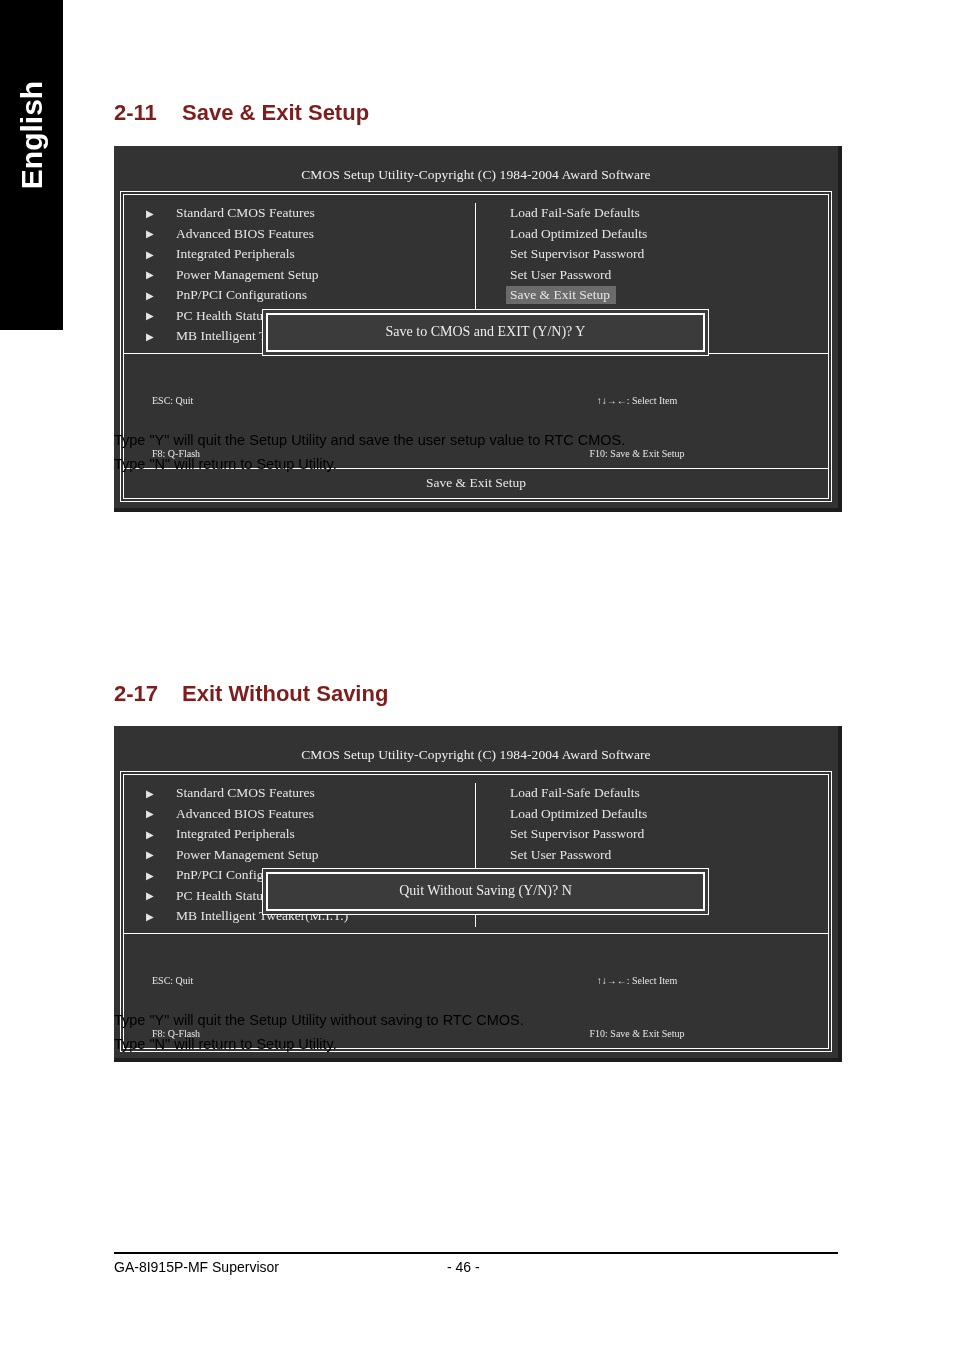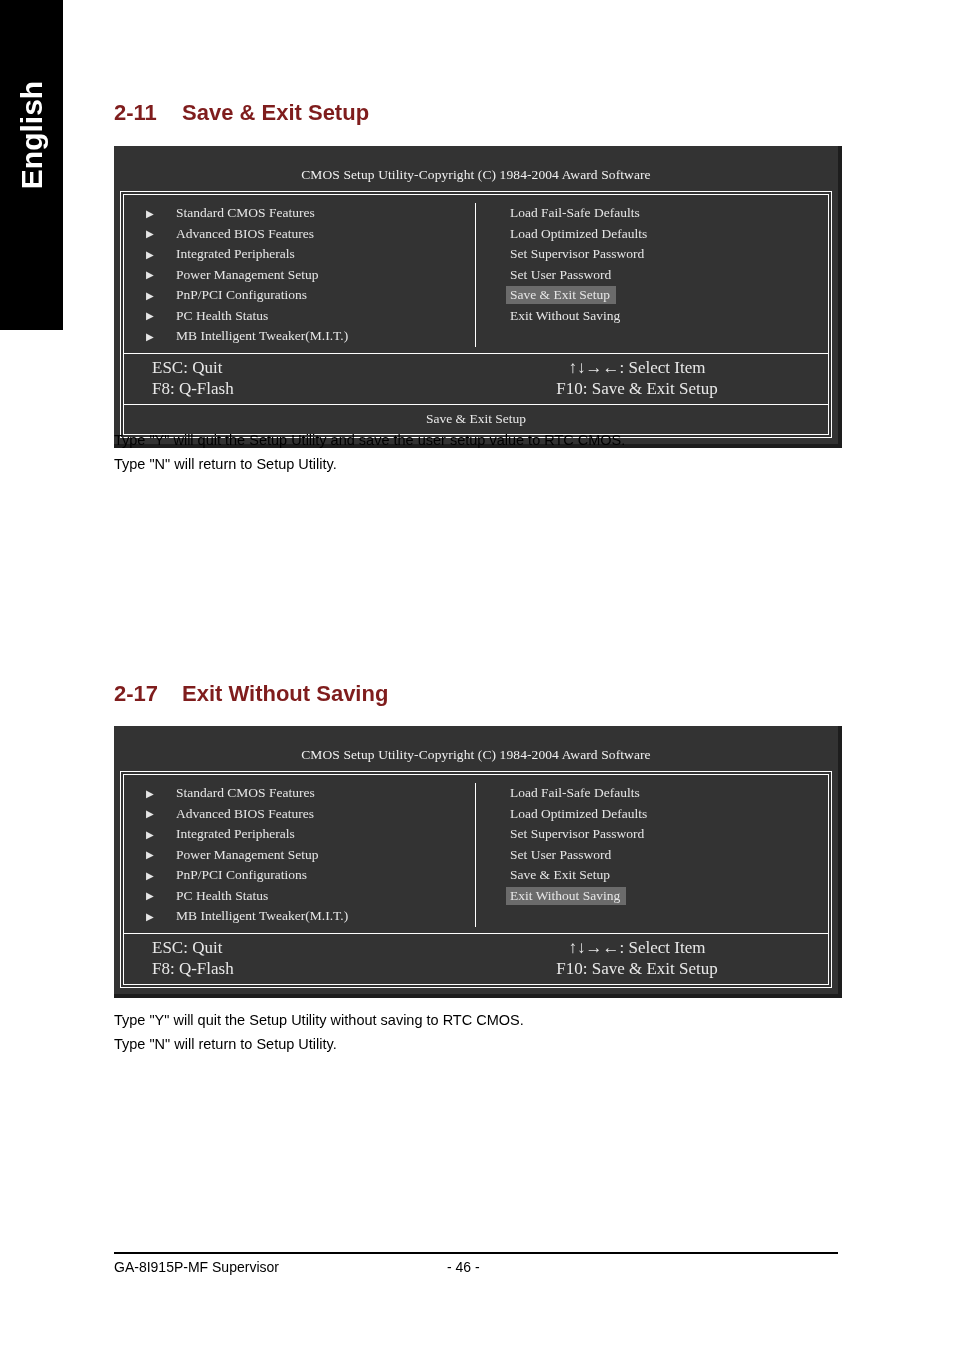--- a/index.html
+++ b/index.html
@@ -118,23 +118,24 @@
     margin-left: -4px;
   }
 
   
   .keys-area {
     border-top: 1px solid #ffffff;
     padding: 4px 0 4px 0;
   }
   .key-row {
     display: flex;
-    font-size: 17px;
+    font-size: 10px;
     height: 21px;
     align-items: center;
+    margin-top: 32px;
   }
   .key-left  { width: 352px; padding-left: 28px; box-sizing: border-box; }
   .key-right { flex: 1; text-align: center; padding-right: 30px;}
 
   .status-area {
     border-top: 1px solid #ffffff;
     text-align: center;
     font-size: 13.5px;
     padding: 6px 0 7px 0;
   }
@@ -249,20 +250,23 @@
               <span class="label">Set User Password</span>
             </div>
           <div class="menu-item r">
               <span class="label hl">Save &amp; Exit Setup</span>
             </div>
           <div class="menu-item r">
               <span class="label">Exit Without Saving</span>
             </div>
         </div>
 
+        <div class="bios-dialog" style="left:138px; top:114px; width:447px;">
+          <div class="bios-dialog-inner">Save to CMOS and EXIT (Y/N)? Y</div>
+        </div>
       </div>
 
       <div class="keys-area">
         <div class="key-row">
           <div class="key-left">ESC: Quit</div>
           <div class="key-right">↑↓→←: Select Item</div>
         </div>
         <div class="key-row">
           <div class="key-left">F8: Q-Flash</div>
           <div class="key-right">F10: Save &amp; Exit Setup</div>
@@ -330,20 +334,23 @@
               <span class="label">Set User Password</span>
             </div>
           <div class="menu-item r">
               <span class="label">Save &amp; Exit Setup</span>
             </div>
           <div class="menu-item r">
               <span class="label hl">Exit Without Saving</span>
             </div>
         </div>
 
+        <div class="bios-dialog" style="left:138px; top:93px; width:447px;">
+          <div class="bios-dialog-inner">Quit Without Saving (Y/N)? N</div>
+        </div>
       </div>
 
       <div class="keys-area">
         <div class="key-row">
           <div class="key-left">ESC: Quit</div>
           <div class="key-right">↑↓→←: Select Item</div>
         </div>
         <div class="key-row">
           <div class="key-left">F8: Q-Flash</div>
           <div class="key-right">F10: Save &amp; Exit Setup</div>

